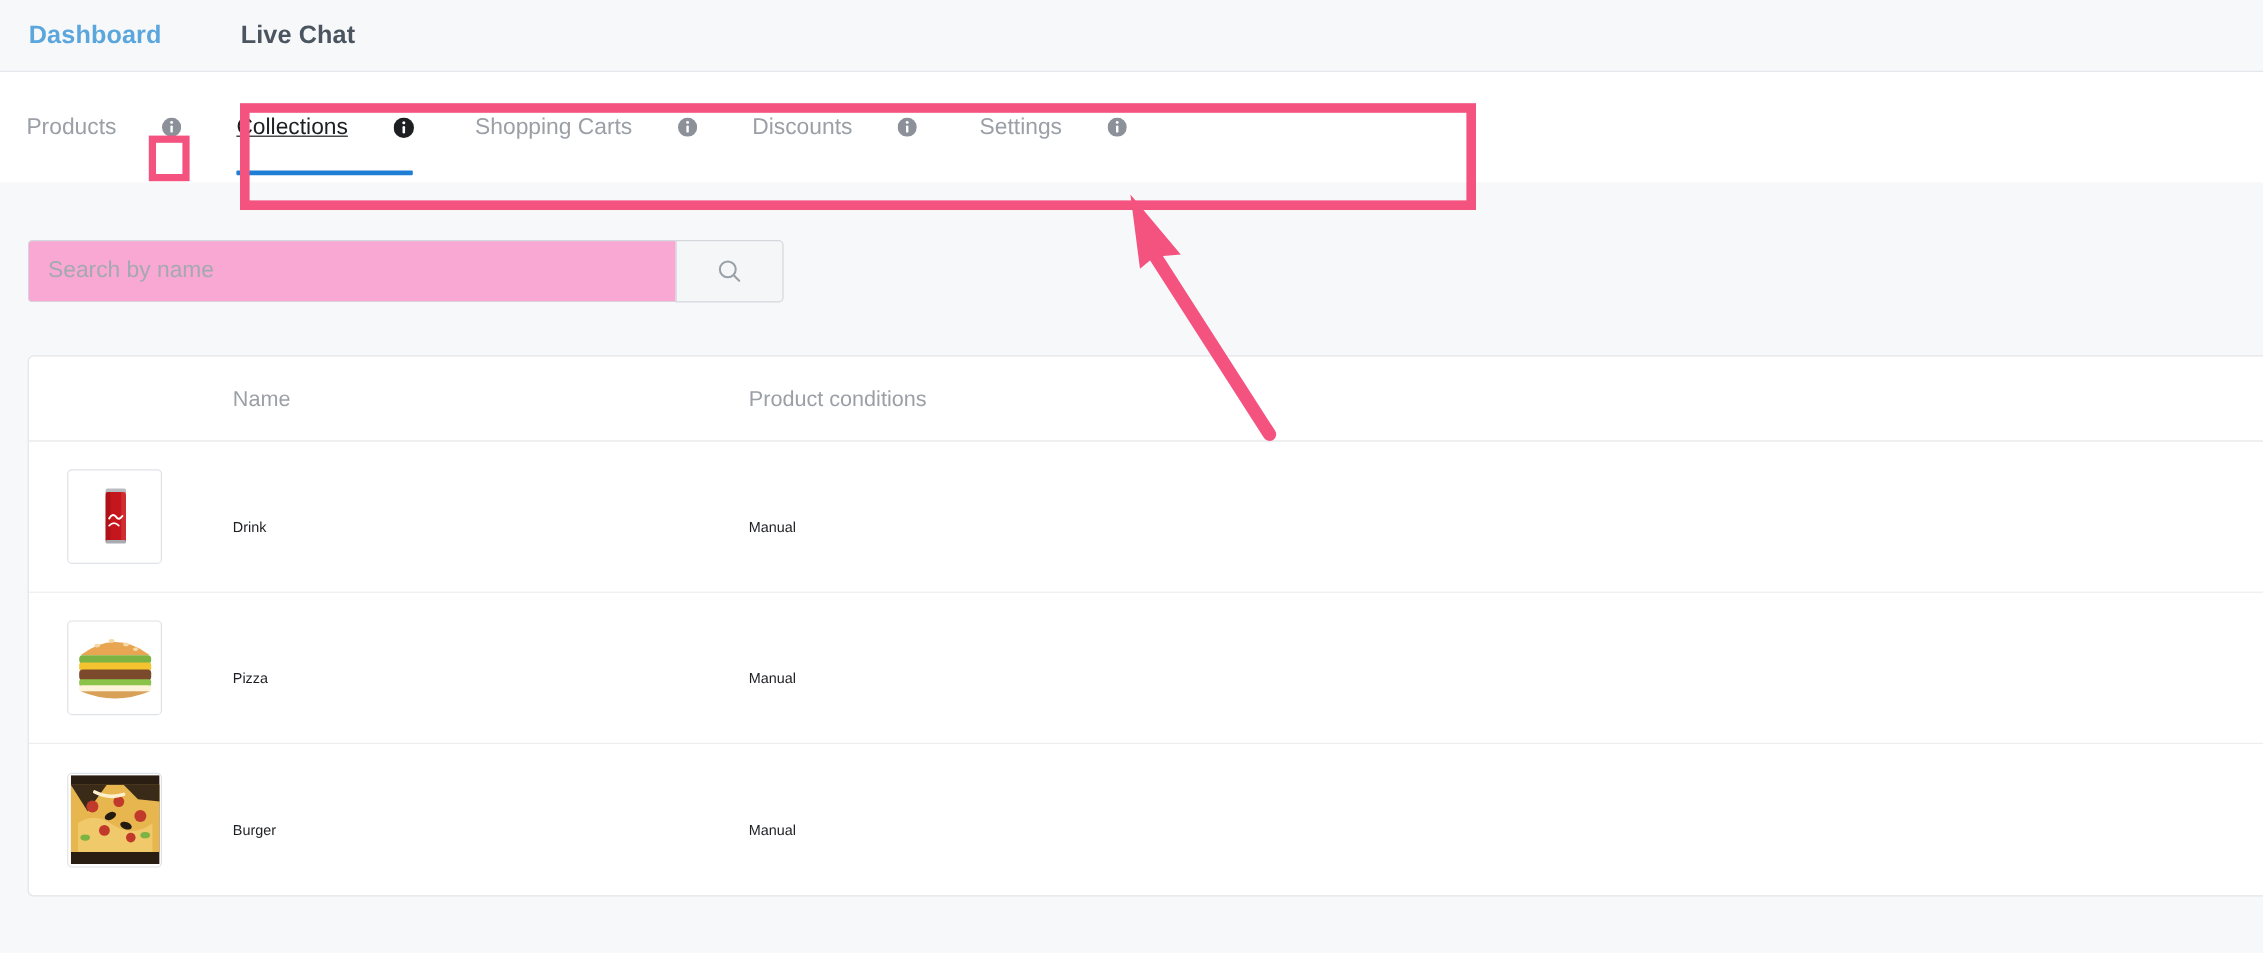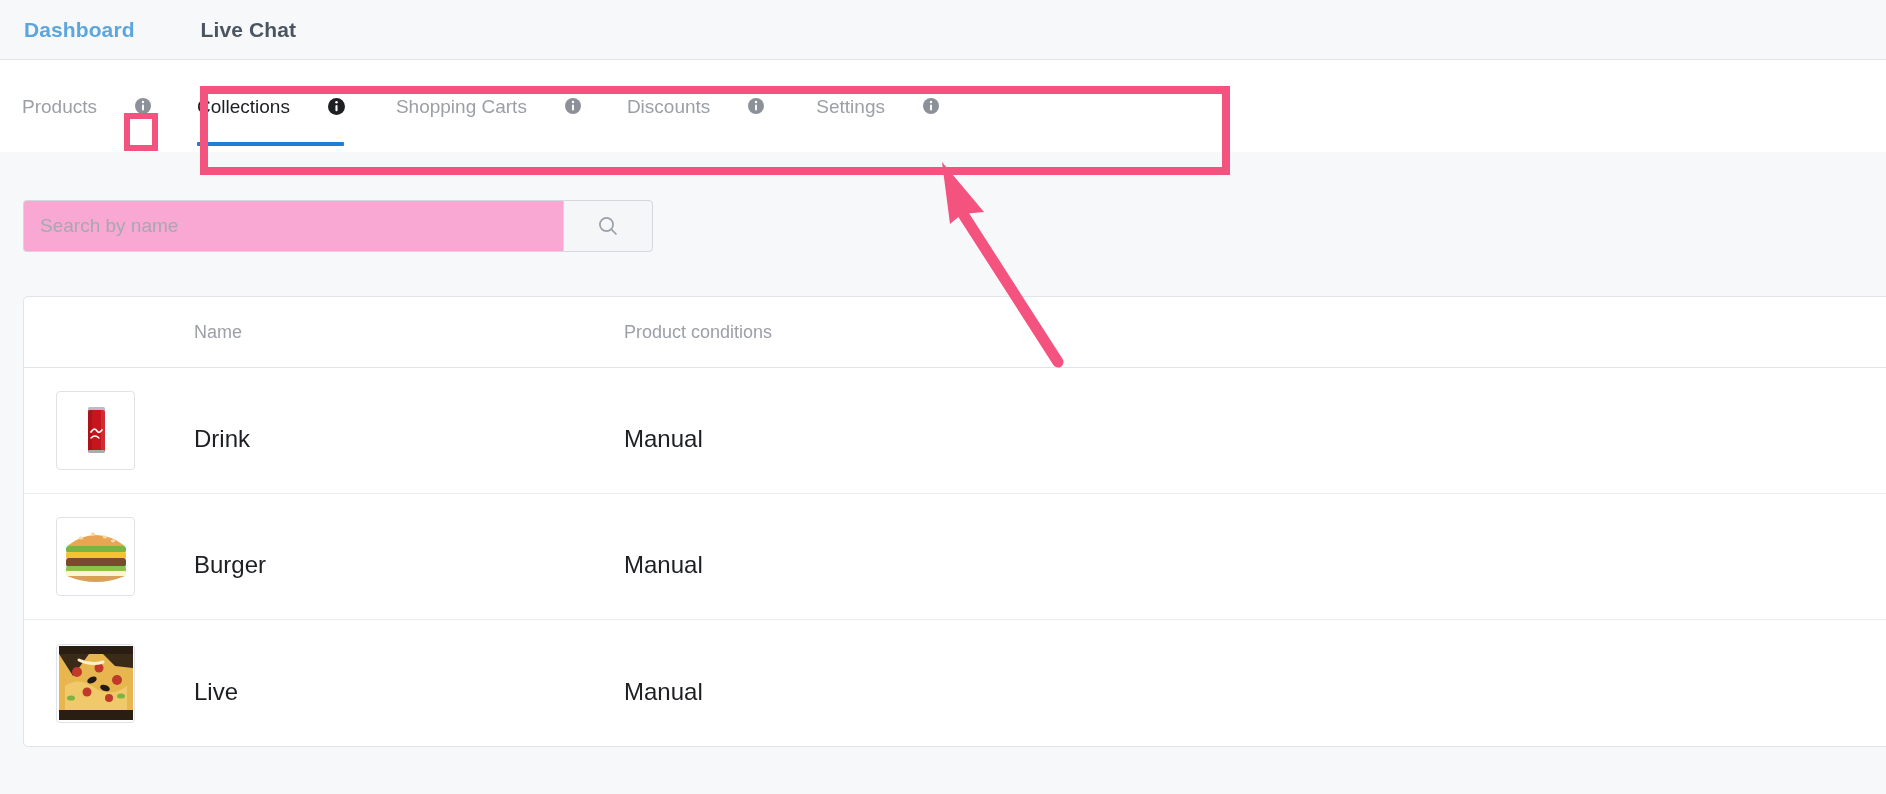--- a/index.html
+++ b/index.html
@@ -78,21 +78,21 @@
     left: 0;
     bottom: 6px;
     height: 4px;
     width: 100%;
     background: #1e7fd4;
     border-radius: 1px;
   }
 
   
   #tab-products { margin-right: 46px; }
-  #tab-collections { margin-right: 52px; }
+  #tab-collections { margin-right: 52px; text-decoration: underline; }
   #tab-discounts { margin-right: 52px; }
   #tab-shopping-carts { margin-right: 46px; }
   #tab-orders { margin-right: 48px; }
 
   
   #search-row {
     position: absolute;
     left: 0; top: 152px;
     width: 1886px;
     height: 94px;
@@ -179,21 +179,21 @@
     border-radius: 4px;
     background: #ffffff;
     box-sizing: border-box;
     display: flex;
     align-items: center;
     justify-content: center;
     overflow: hidden;
   }
   .thumb-box svg { display: block; }
   .cell-text {
-    font-size: 24px;
+    font-size: 12px;
     color: #1d1f23;
     white-space: nowrap;
     margin-top: 17px;
   }
 
   
   #annotation-layer {
     position: absolute;
     left: 0; top: 0;
     width: 1886px; height: 794px;
@@ -340,21 +340,21 @@
           <ellipse cx="54" cy="21" rx="2.2" ry="1.4" fill="#f6d9a8"></ellipse>
           <rect x="7" y="26" width="60" height="7" rx="3" fill="#7cb342"></rect>
           <rect x="7" y="32" width="60" height="7" rx="2" fill="#f4c430"></rect>
           <rect x="7" y="38" width="60" height="9" rx="3" fill="#7b4a2c"></rect>
           <rect x="7" y="46" width="60" height="6" rx="2" fill="#8bc34a"></rect>
           <rect x="7" y="51" width="60" height="5" rx="2" fill="#fdf3d8"></rect>
           <path d="M8 56 q29 12 58 0 z" fill="#d9a158"></path>
         </svg>
       </div>
     </div>
-    <div class="col-name cell-text">Burger</div>
+    <div class="col-name cell-text">Pizza</div>
     <div class="col-cond cell-text">Manual</div>
   </div>
 
   <div class="table-row">
     <div class="col-thumb">
       <div class="thumb-box">
         <svg width="74" height="74" viewBox="0 0 74 74">
           <rect x="0" y="0" width="74" height="74" fill="#2a1d12"></rect>
           <rect x="0" y="8" width="74" height="56" fill="#e7b64f"></rect>
           <path d="M0 8 L30 8 L14 30 Z" fill="#3a2a18"></path>
@@ -366,21 +366,21 @@
           <circle cx="28" cy="46" r="4.5" fill="#c0392b"></circle>
           <circle cx="50" cy="52" r="4" fill="#c0392b"></circle>
           <ellipse cx="33" cy="34" rx="5" ry="3" fill="#231a10" transform="rotate(-25 33 34)"></ellipse>
           <ellipse cx="46" cy="42" rx="5" ry="3" fill="#231a10" transform="rotate(20 46 42)"></ellipse>
           <ellipse cx="12" cy="52" rx="4" ry="2.6" fill="#7cb342"></ellipse>
           <ellipse cx="62" cy="50" rx="4" ry="2.6" fill="#7cb342"></ellipse>
           <path d="M20 14 q12 6 24 2" stroke="#fdf0cc" stroke-width="3" fill="none" stroke-linecap="round"></path>
         </svg>
       </div>
     </div>
-    <div class="col-name cell-text">Live</div>
+    <div class="col-name cell-text">Burger</div>
     <div class="col-cond cell-text">Manual</div>
   </div>
 
 </div>
 
 <div id="annotation-layer">
   <div id="annot-box-tabs"></div>
   <div id="annot-box-products-info"></div>
   <svg id="annot-arrow" viewBox="0 0 220 240">
     <g>

